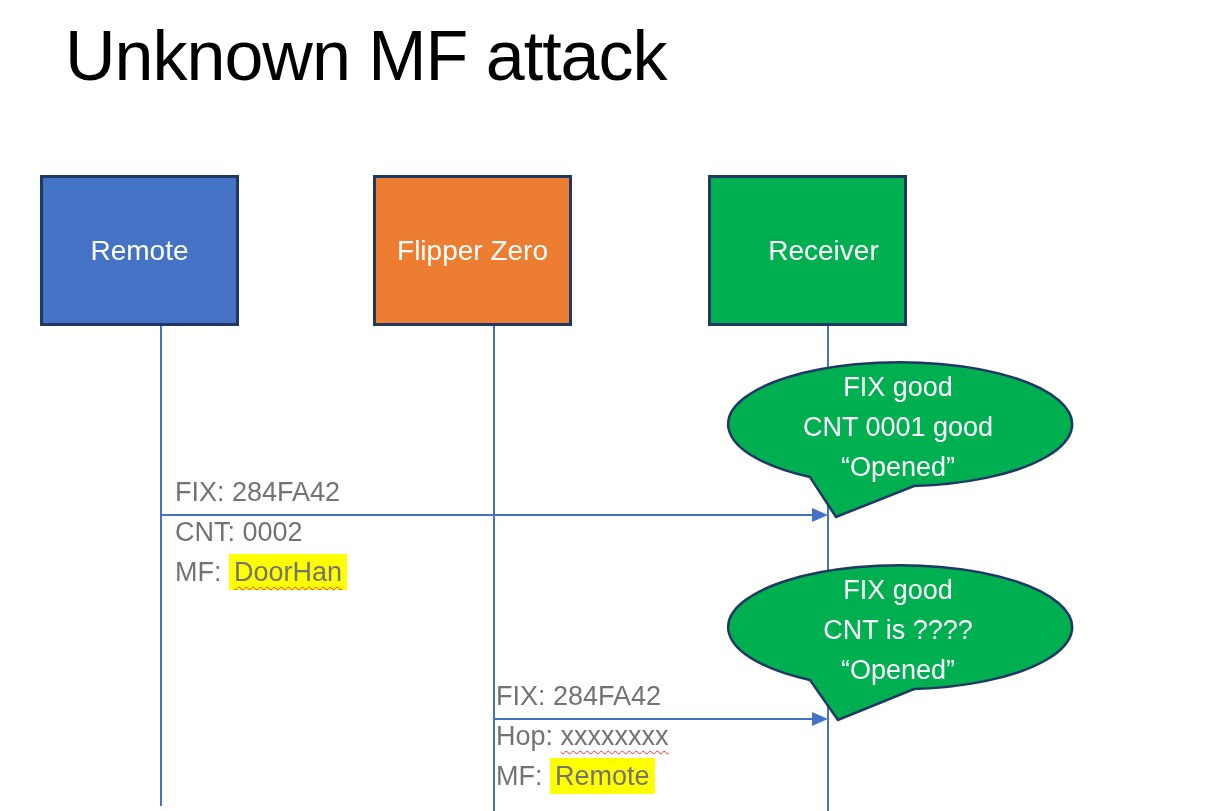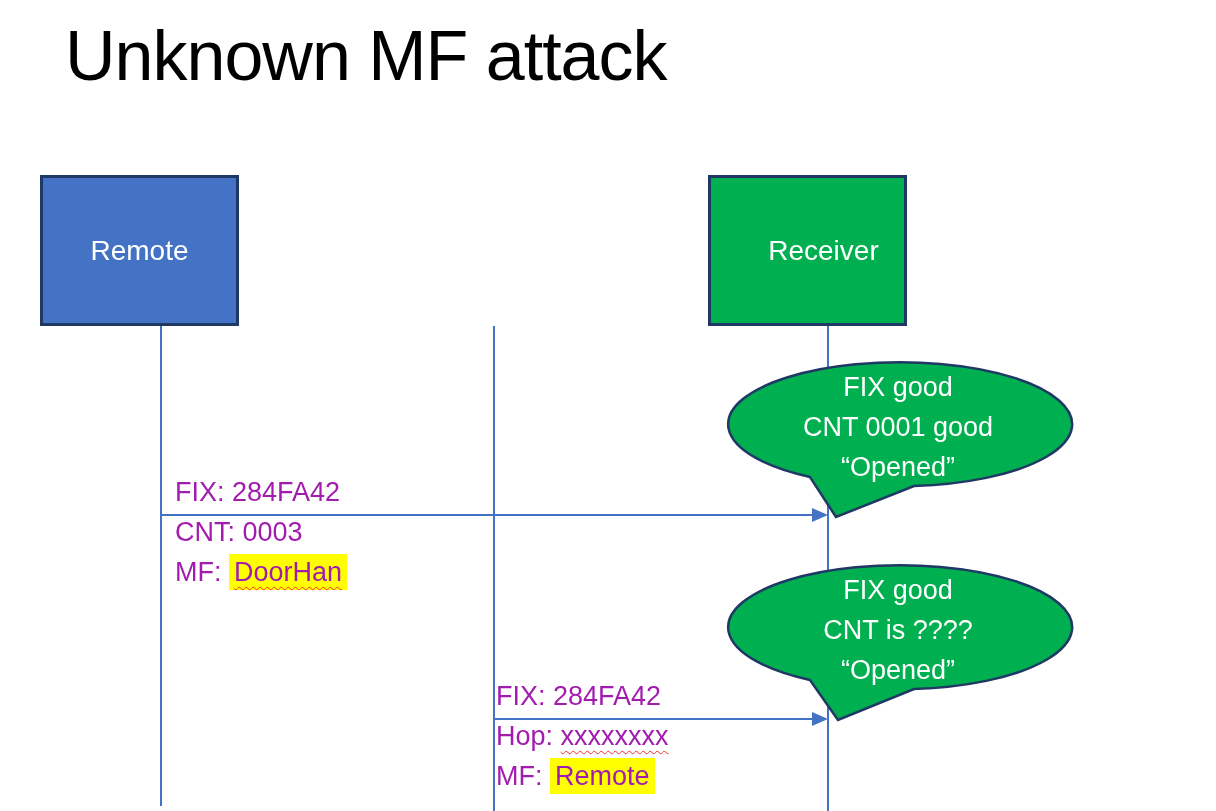--- a/index.html
+++ b/index.html
@@ -34,21 +34,21 @@
   .arrow-line-2 { left:494px; top:718px; width:318px; }
   .arrow-head {
     position:absolute; width:0; height:0; z-index:2;
     border-top:7px solid transparent; border-bottom:7px solid transparent;
     border-left:16px solid #4472C4;
   }
   .arrow-head-1 { left:812px; top:508px; }
   .arrow-head-2 { left:812px; top:712px; }
   .msg-label {
     position:absolute; z-index:4; font-size:27px; line-height:40px;
-    color:#a21caf; white-space:nowrap;
+    color:#737373; white-space:nowrap;
   }
   .msg-label-1 { left:175px; top:472px; }
   .msg-label-2 { left:496px; top:676px; }
   .hl { background:#FFFF00; padding:3px 5px; }
   .sq {
     text-decoration-line:underline; text-decoration-style:wavy;
     text-decoration-color:#FF2D2D; text-decoration-thickness:1px;
     text-underline-offset:5px;
   }
   .callout { position:absolute; z-index:3; overflow:visible; }
@@ -63,33 +63,36 @@
 </head>
 <body>
 
 <div class="slide">
 
   <h1 class="title">Unknown MF attack</h1>
 
   <div class="actor actor-remote">
     <span>Remote</span>
   </div>
+  <div class="actor actor-flipper">
+    <span>Flipper Zero</span>
+  </div>
   <div class="actor actor-receiver">
     <span>Receiver</span>
   </div>
 
   <div class="lifeline lifeline-remote"></div>
   <div class="lifeline lifeline-flipper"></div>
   <div class="lifeline lifeline-receiver"></div>
 
   <div class="arrow-line arrow-line-1"></div>
   <div class="arrow-head arrow-head-1"></div>
   <div class="msg-label msg-label-1">
     <div>FIX: 284FA42</div>
-    <div>CNT: 0003</div>
+    <div>CNT: 0002</div>
     <div><span>MF: </span><span class="hl sq">DoorHan</span></div>
   </div>
 
   <div class="arrow-line arrow-line-2"></div>
   <div class="arrow-head arrow-head-2"></div>
   <div class="msg-label msg-label-2">
     <div>FIX: 284FA42</div>
     <div><span>Hop: </span><span class="sq">xxxxxxxx</span></div>
     <div><span>MF: </span><span class="hl">Remote</span></div>
   </div>

